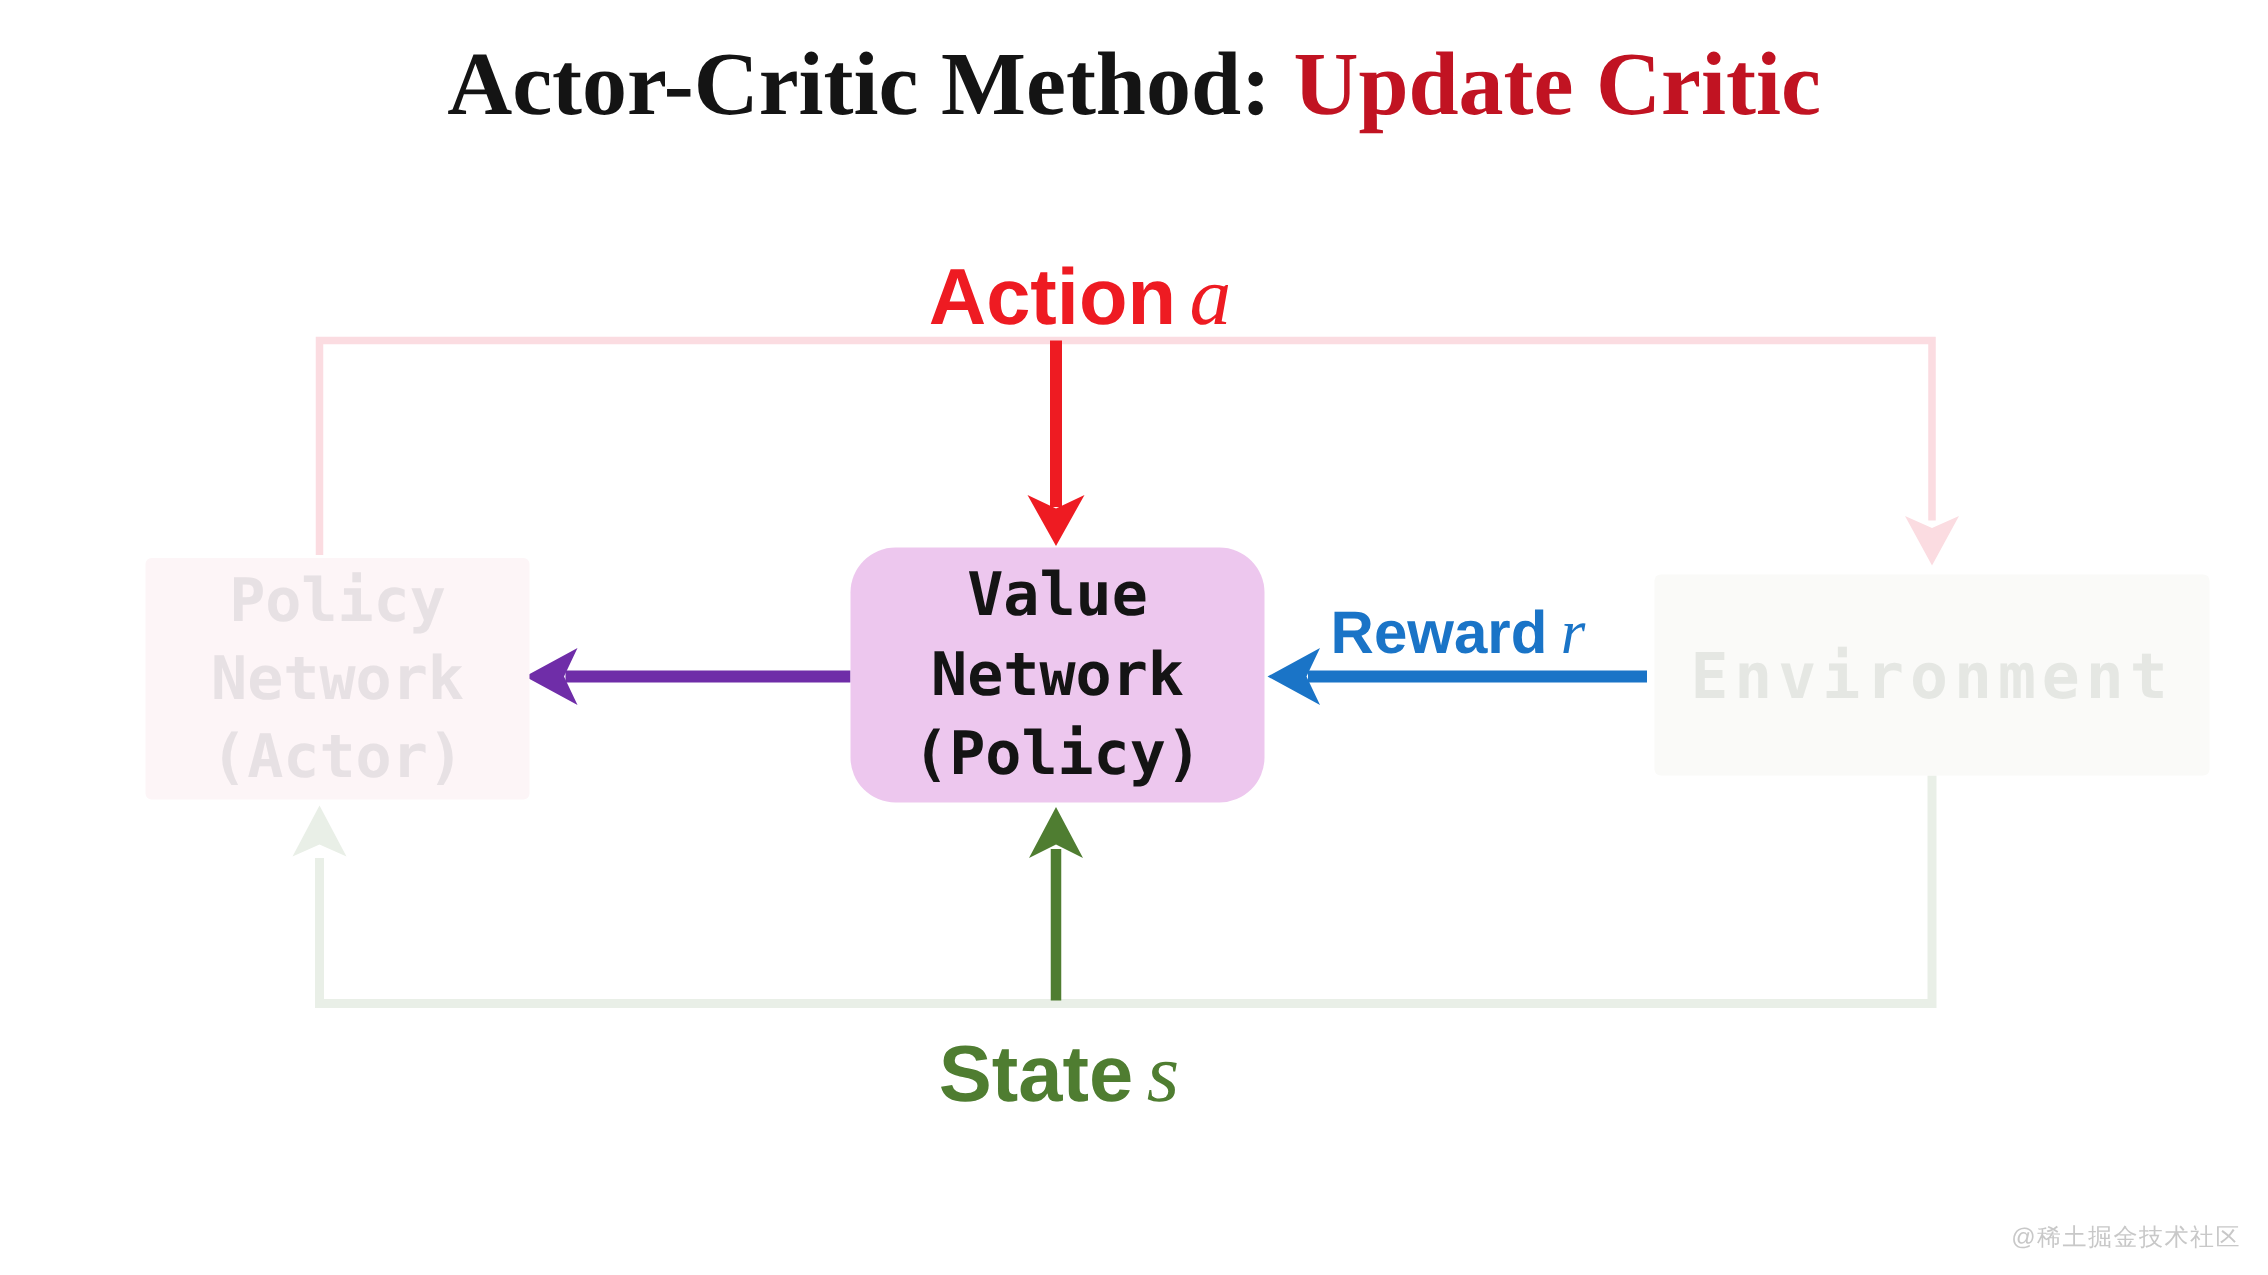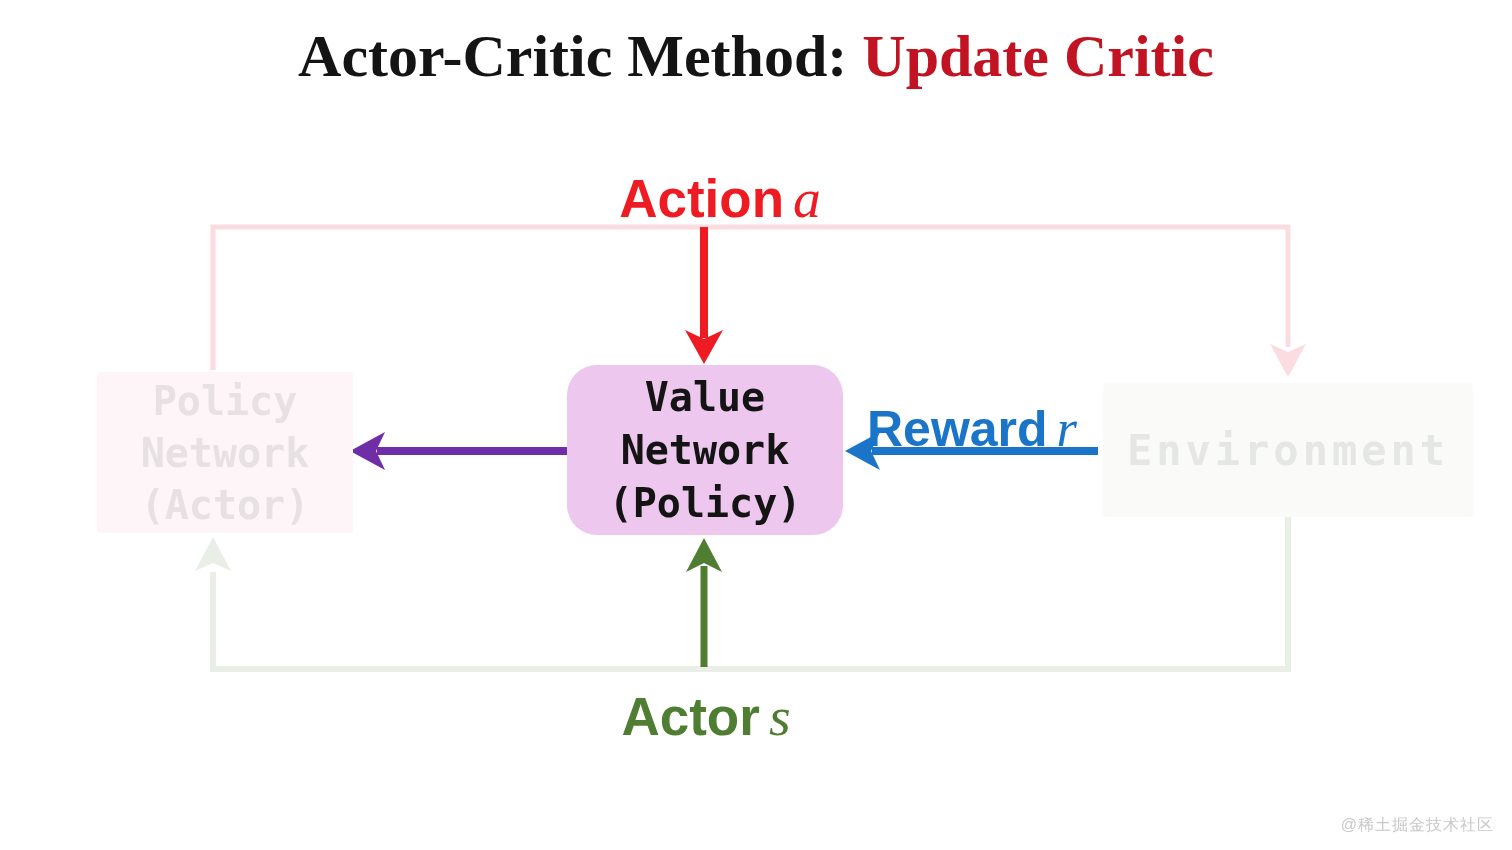--- a/index.html
+++ b/index.html
@@ -76,21 +76,21 @@
   }
   .edge-label .mvar{
     font-family:"Liberation Serif", serif;
     font-style:italic;
     font-weight:normal;
     margin-left:9px;
     font-size:1.05em;
   }
   .label-action{left:720px;top:166px;color:var(--red);}
   .label-value{left:460px;top:393px;color:var(--purple);font-size:38px;}
-  .label-reward{left:972px;top:398px;color:var(--blue);font-size:50px;}
+  .label-reward{left:972px;top:398px;color:var(--blue);font-size:40px;}
   .label-state{left:706px;top:684px;color:var(--green);}
   
   .watermark{
     position:absolute;right:18px;bottom:14px;
     color:var(--watermark-gray);
     font-size:16px;
     letter-spacing:1px;
   }
 </style>
 </head>
@@ -135,17 +135,17 @@
 
   <div class="node node-environment">
     <span>Environment</span>
   </div>
 
   <div class="edge-label label-action"><span>Action</span><i class="mvar">a</i></div>
 
 
   <div class="edge-label label-reward"><span>Reward</span><i class="mvar">r</i></div>
 
-  <div class="edge-label label-state"><span>Actor</span><i class="mvar">s</i></div>
+  <div class="edge-label label-state"><span>State</span><i class="mvar">s</i></div>
 
   <div class="watermark">@稀土掘金技术社区</div>
 
 </div>
 
 </body></html>

